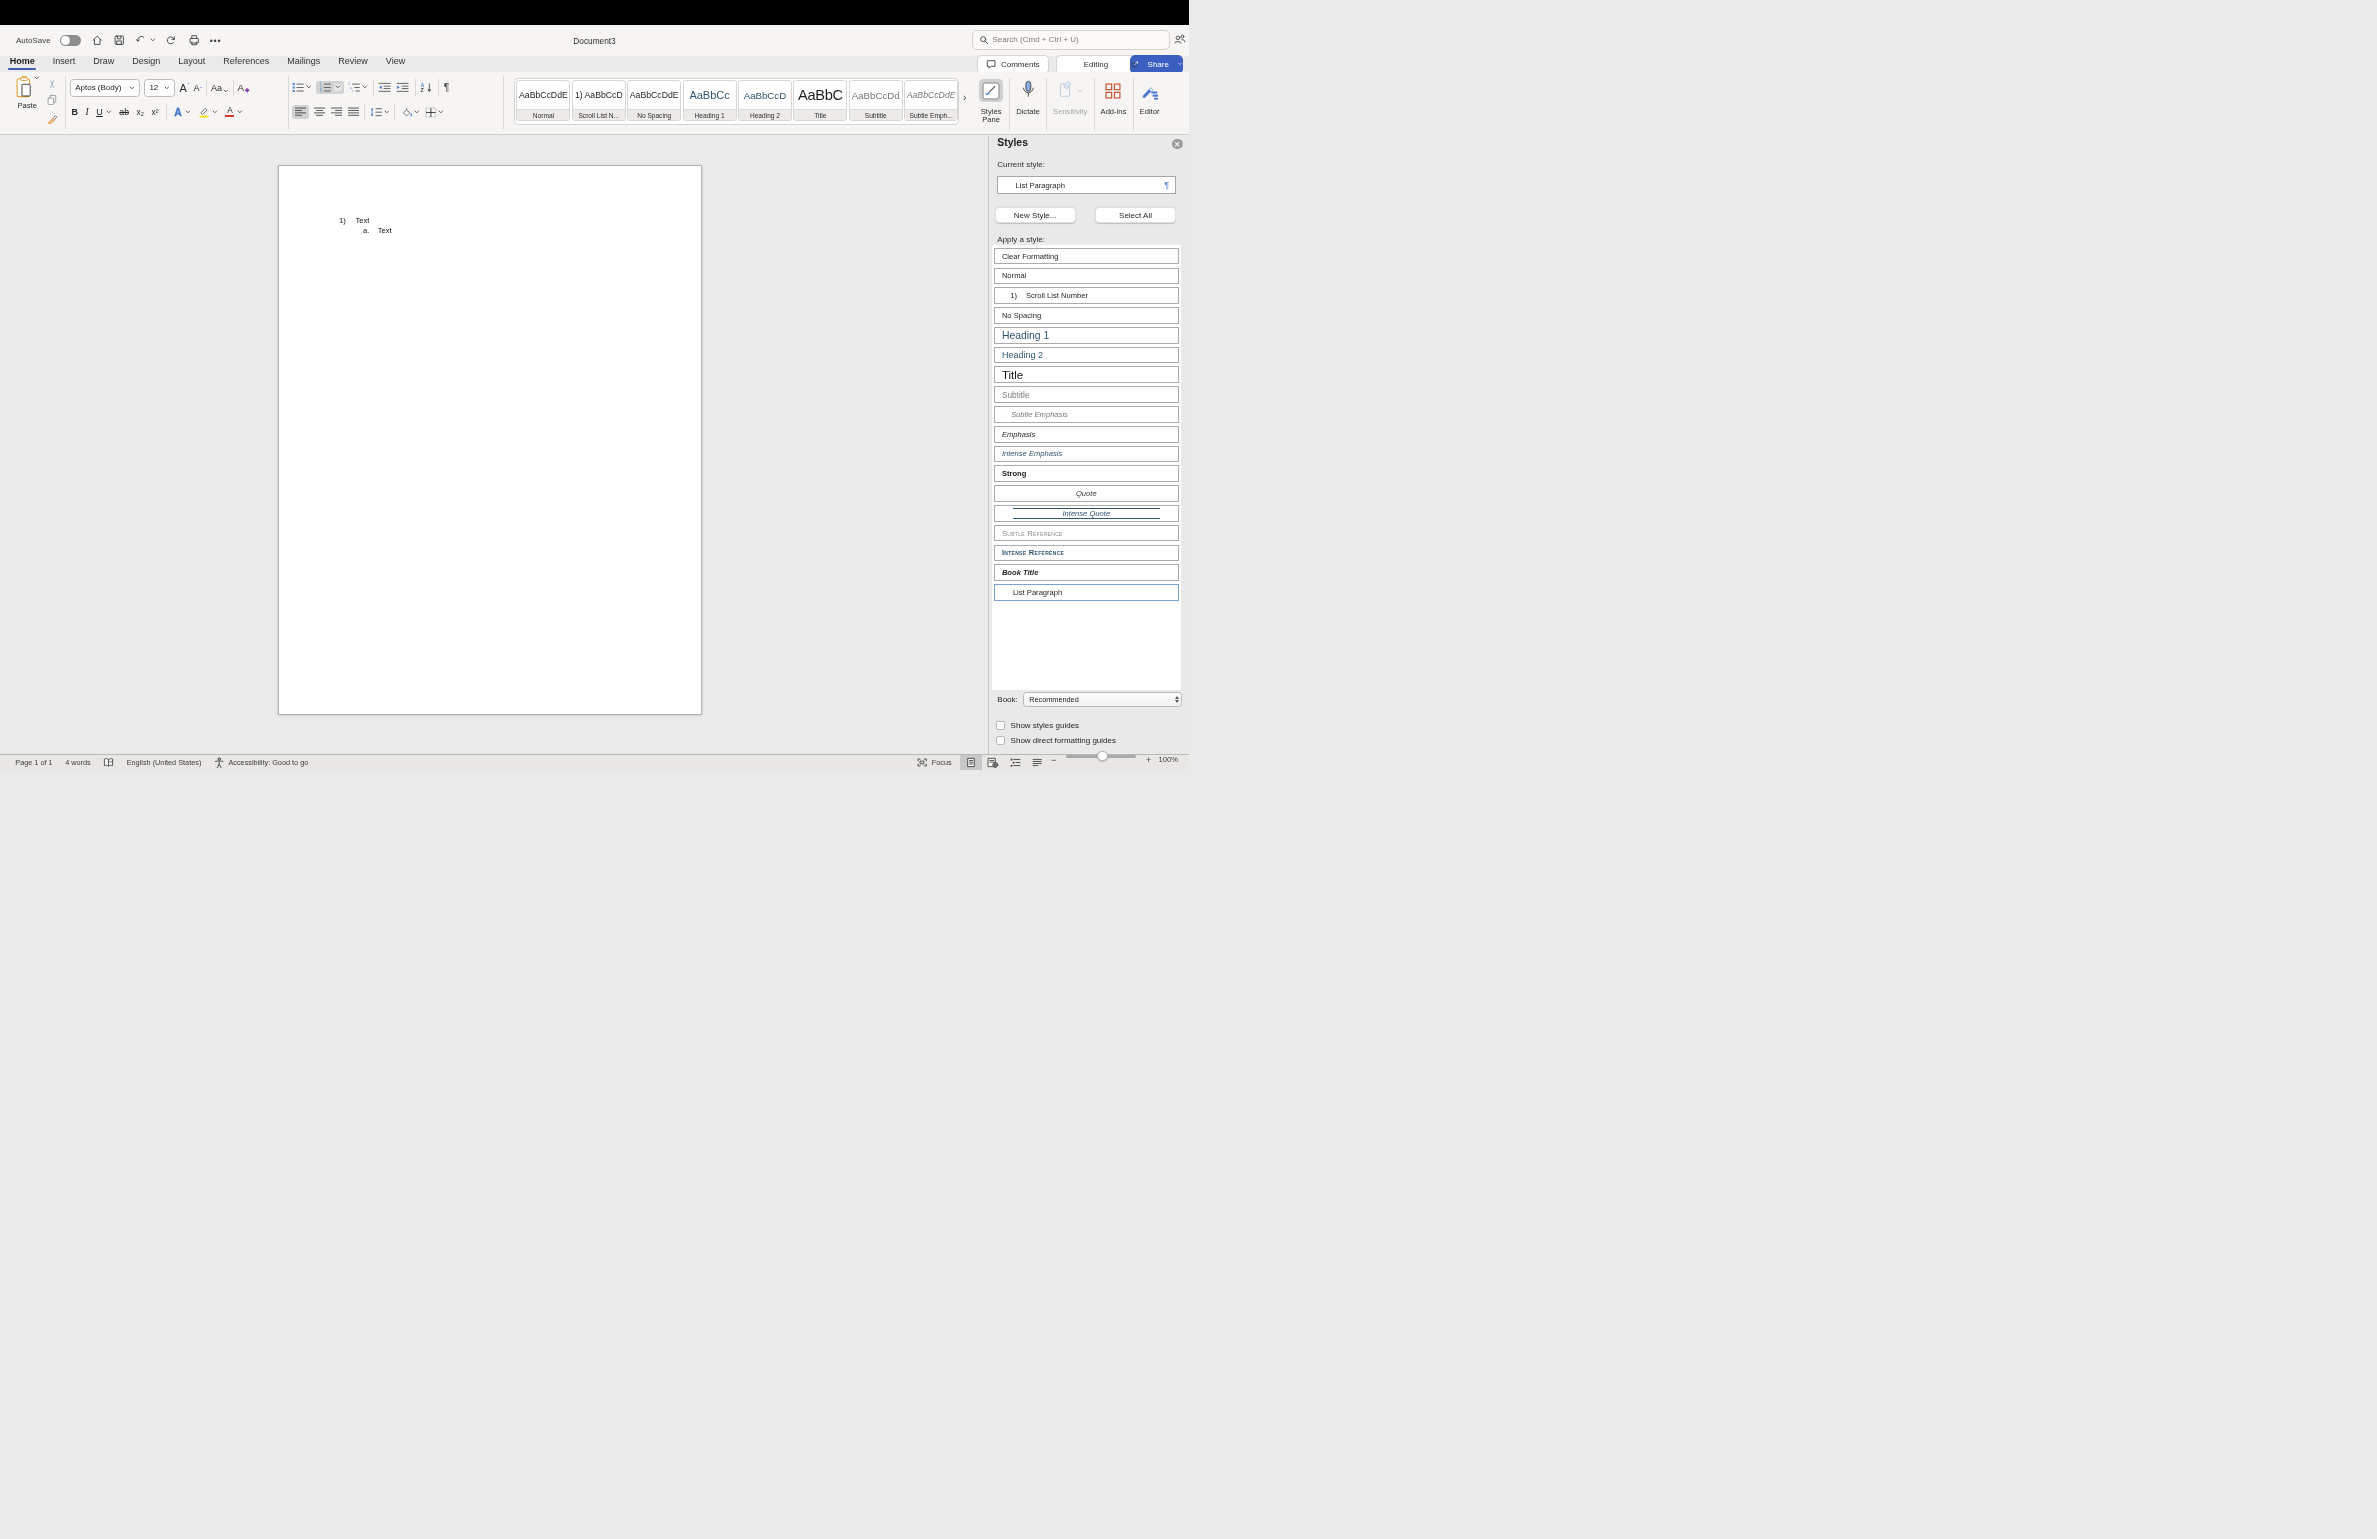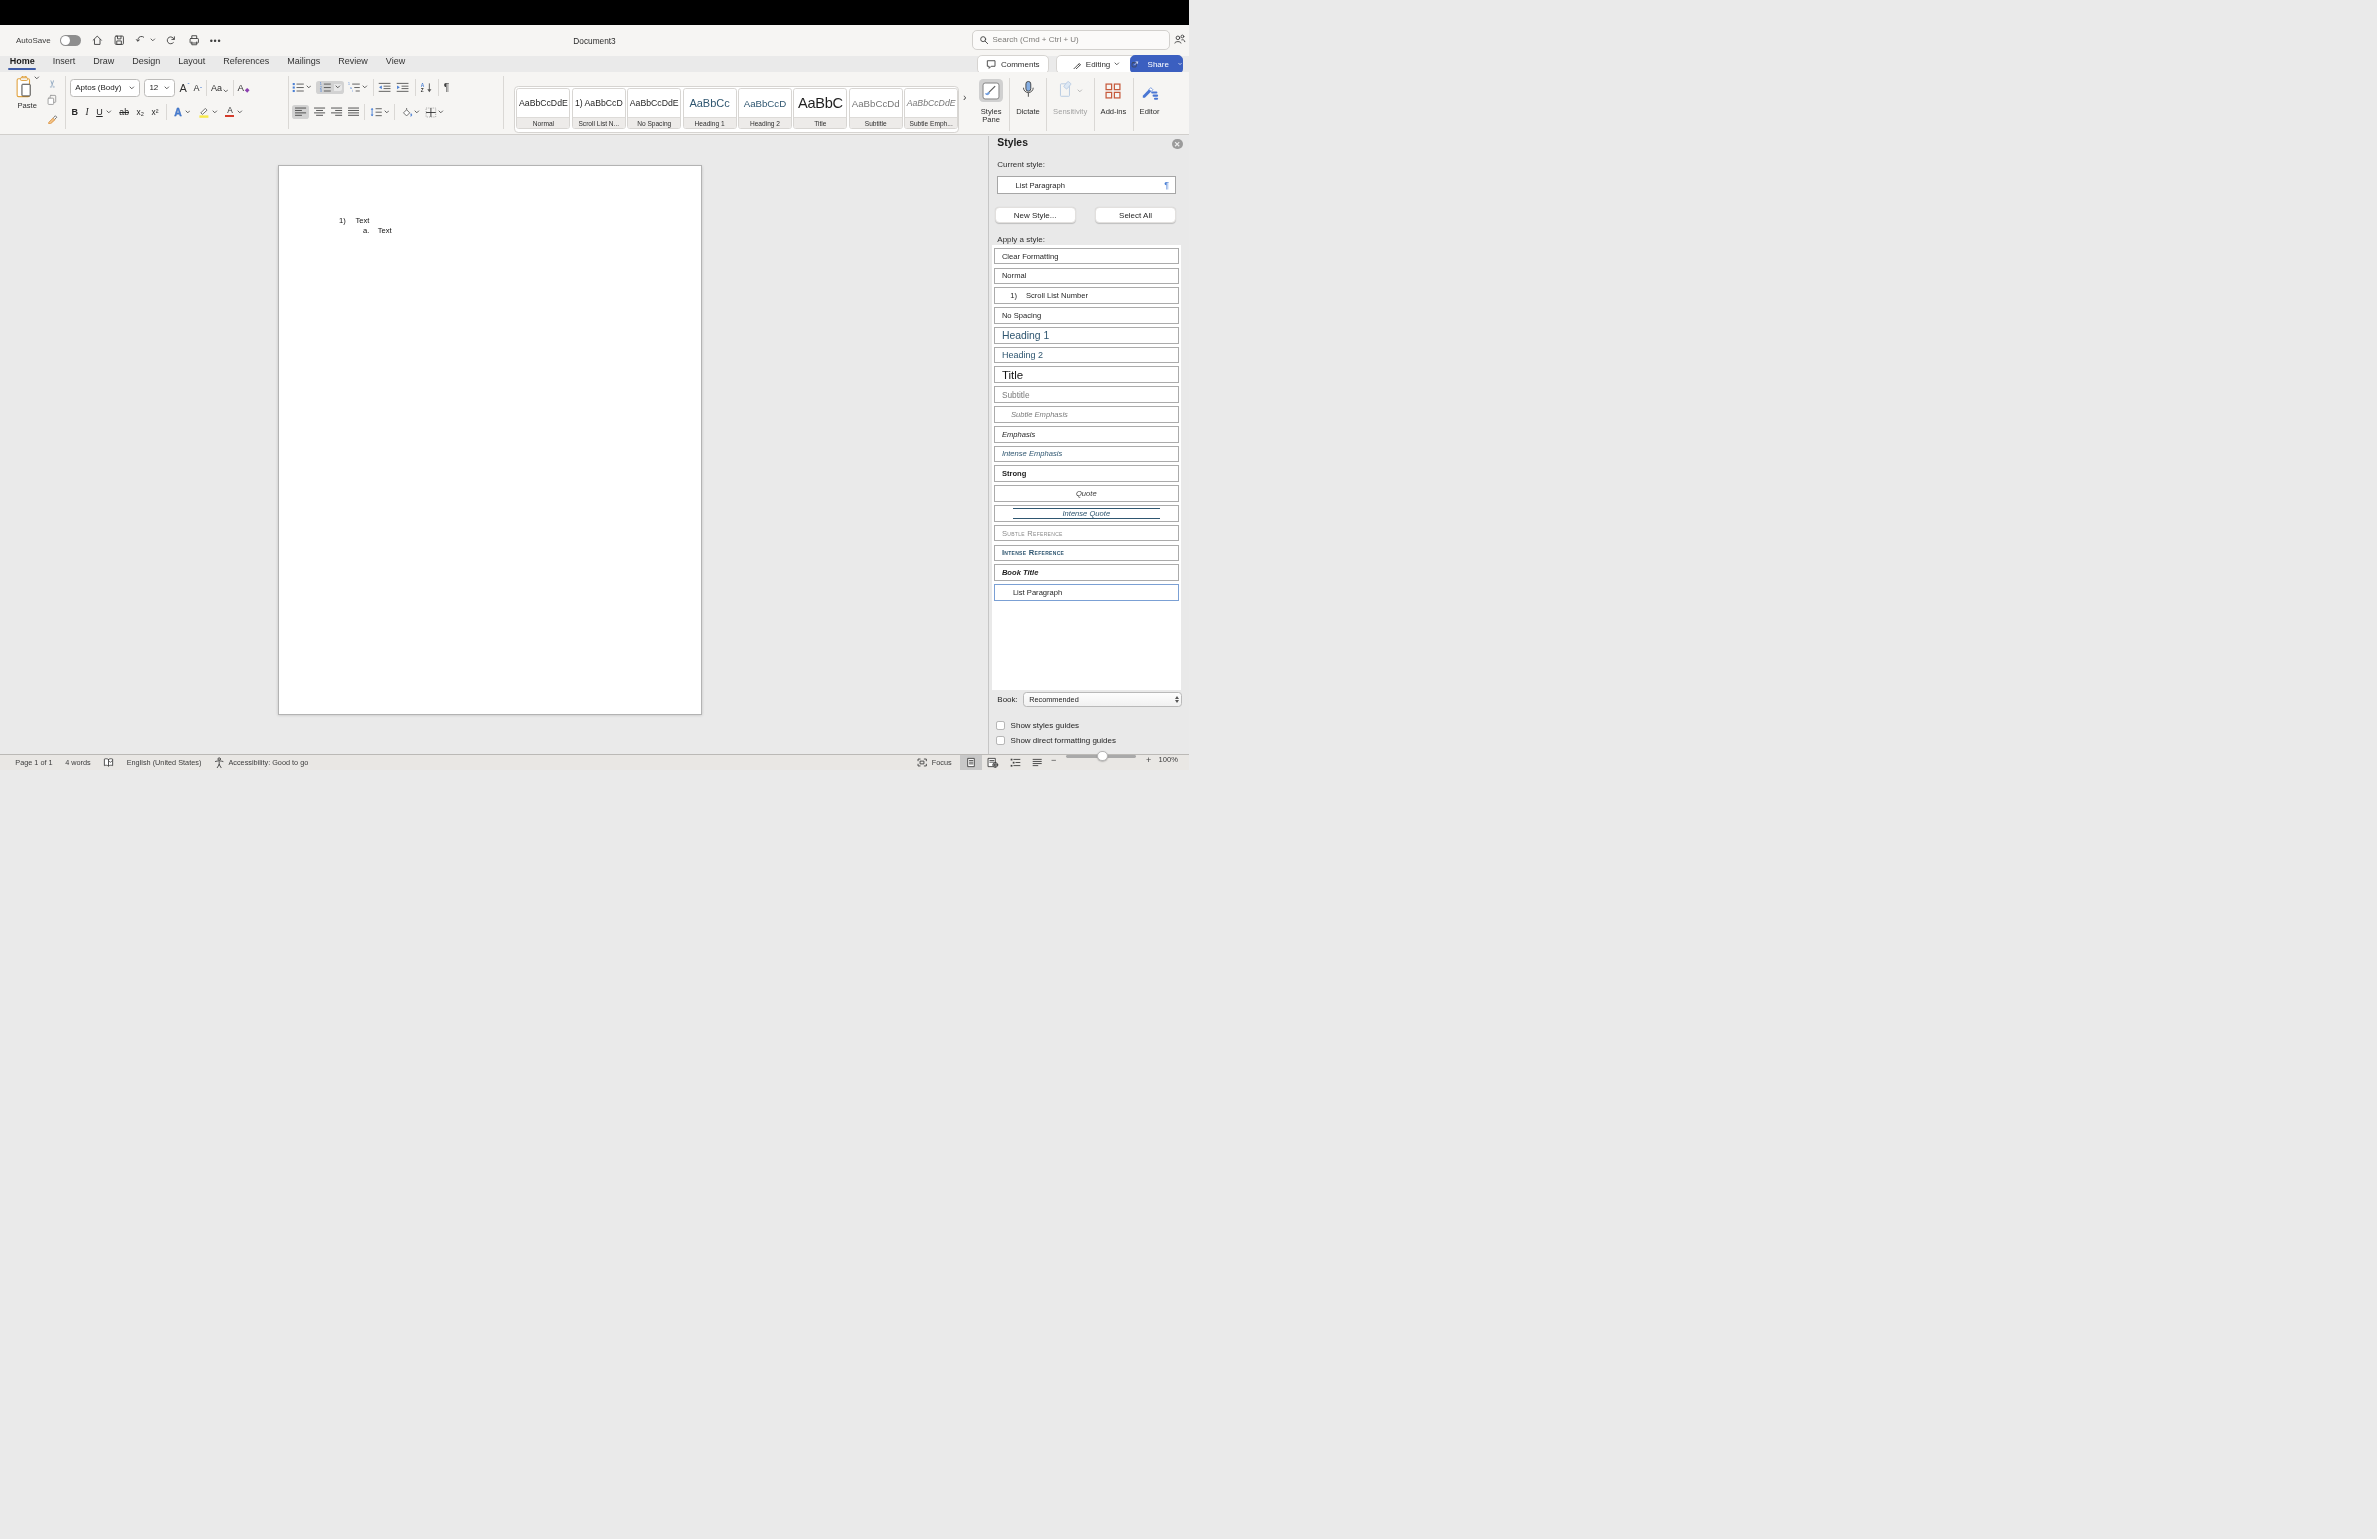--- a/index.html
+++ b/index.html
@@ -24,21 +24,21 @@
   #searchbox input::placeholder { color:#7d7b78; }
   #people-btn { position:absolute; left:1173px; top:8.3px; }
 
   
   #tabrow { position:absolute; left:9.7px; top:56px; height:16.7px; display:flex; gap:18px; align-items:flex-start; }
   .tab { font-size:9px; color:#333; padding-bottom:2.8px; position:relative; }
   .tab.active { font-weight:700; color:#1b1b1b; }
   .tab.active .underline { position:absolute; left:-1.4px; right:-1.4px; bottom:-1.4px; height:2.4px; border-radius:1.4px; background:#3e5ca8; }
   .actbtn { position:absolute; top:55px; height:19px; border:0.7px solid #d6d4d1; border-radius:4.9px; background:#fff; display:flex; align-items:center; justify-content:center; gap:4.2px; font-size:8px; color:#2e2e2e; }
   #btn-comments { left:977px; width:72px; }
-  #btn-editing  { left:1056px; width:80px; }
+  #btn-editing  { left:1056px; width:80px;flex-direction:column; }
   #btn-share    { left:1130px; width:53px; background:#3b5fc0; border-color:#3b5fc0; color:#fff;gap:9px; }
   #btn-share .ic path { stroke:#fff; }
 
   
   #ribbon { position:absolute; left:0; top:72px; width:1189px; height:63px; background:#f6f5f3; border-bottom:0.7px solid #d1cfcc; }
   .vdiv { position:absolute; top:4.2px; width:0.7px; height:53px; background:#dad8d5; }
   .rlabel { font-size:7.6px; color:#2e2e2e; text-align:center; line-height:8.3px; }
   .chev { width:5.6px; height:4.2px; }
   .chev path { stroke:#5a5a5a; fill:none; stroke-width:1.4; }
 
@@ -51,21 +51,21 @@
   .combo { background:#fff; border:0.7px solid #bdbcba; border-radius:3.5px; height:18px; display:flex; align-items:center; padding:0 4.2px; gap:3.5px; font-size:8px; color:#222; }
   .glyphbtn { font-size:9.7px; color:#2e2e2e; display:flex; align-items:flex-end; gap:0.7px; }
   .bluecaret { color:#4a7fd4; font-size:5.6px; font-weight:700; }
 
   #grp-para { position:absolute; left:292px; top:2.8px; width:189px; height:58px; }
   .active-split { display:flex; align-items:center; background:#d2d2d2; border-radius:2.8px; padding:1.4px 1.4px 1.4px 2.8px; }
   .active-split .cz { background:#e8e8e8; border-radius:0 2.1px 2.1px 0; margin-left:2.1px; padding:1.4px 1.4px; }
   .active-sq { background:#d2d2d2; border-radius:2.8px; padding:2.1px 2.8px; }
 
   
-  #gallery { position:absolute; left:514px; top:14px; width:445px; height:47px; background:#fff; border:0.7px solid #d6d4d1; border-radius:4.2px; display:flex; gap:1.4px; padding:1.4px; overflow:hidden; }
+  #gallery { position:absolute; left:514px; top:6px; width:445px; height:47px; background:#fff; border:0.7px solid #d6d4d1; border-radius:4.2px; display:flex; gap:1.4px; padding:1.4px; overflow:hidden; }
   .gcard { width:54px; height:41px; border:0.7px solid #d8d6d3; border-radius:2.8px; background:#fff; overflow:hidden; flex:none; display:flex; flex-direction:column; }
   .gprev { height:28px; display:flex; align-items:center; justify-content:center; font-size:8.7px; color:#1f1f1f; white-space:nowrap; overflow:hidden; }
   .glab { height:11.8px; background:#edebe9; border-top:0.7px solid #dddbd8; font-size:6.6px; color:#2e2e2e; display:flex; align-items:center; justify-content:center; white-space:nowrap; overflow:hidden; }
   .gp-h1 { font-size:11px; color:#2f5670; } .gp-h2 { font-size:9.7px; color:#2f5670; }
   .gp-title { font-size:14.6px; font-weight:500; letter-spacing:-0.3px; }
   .gp-sub { font-size:9.7px; color:#777; } .gp-semph { font-style:italic; color:#777; }
   #gallery-more { position:absolute; left:963px; top:19.5px; font-size:10.4px; color:#444; }
 
   #grp-right { position:absolute; left:973px; top:2.8px; height:58px; display:flex; align-items:flex-start; gap:0; }
   .rbig { display:flex; flex-direction:column; align-items:center; gap:2.8px; padding:1.4px 6.3px 0; }

